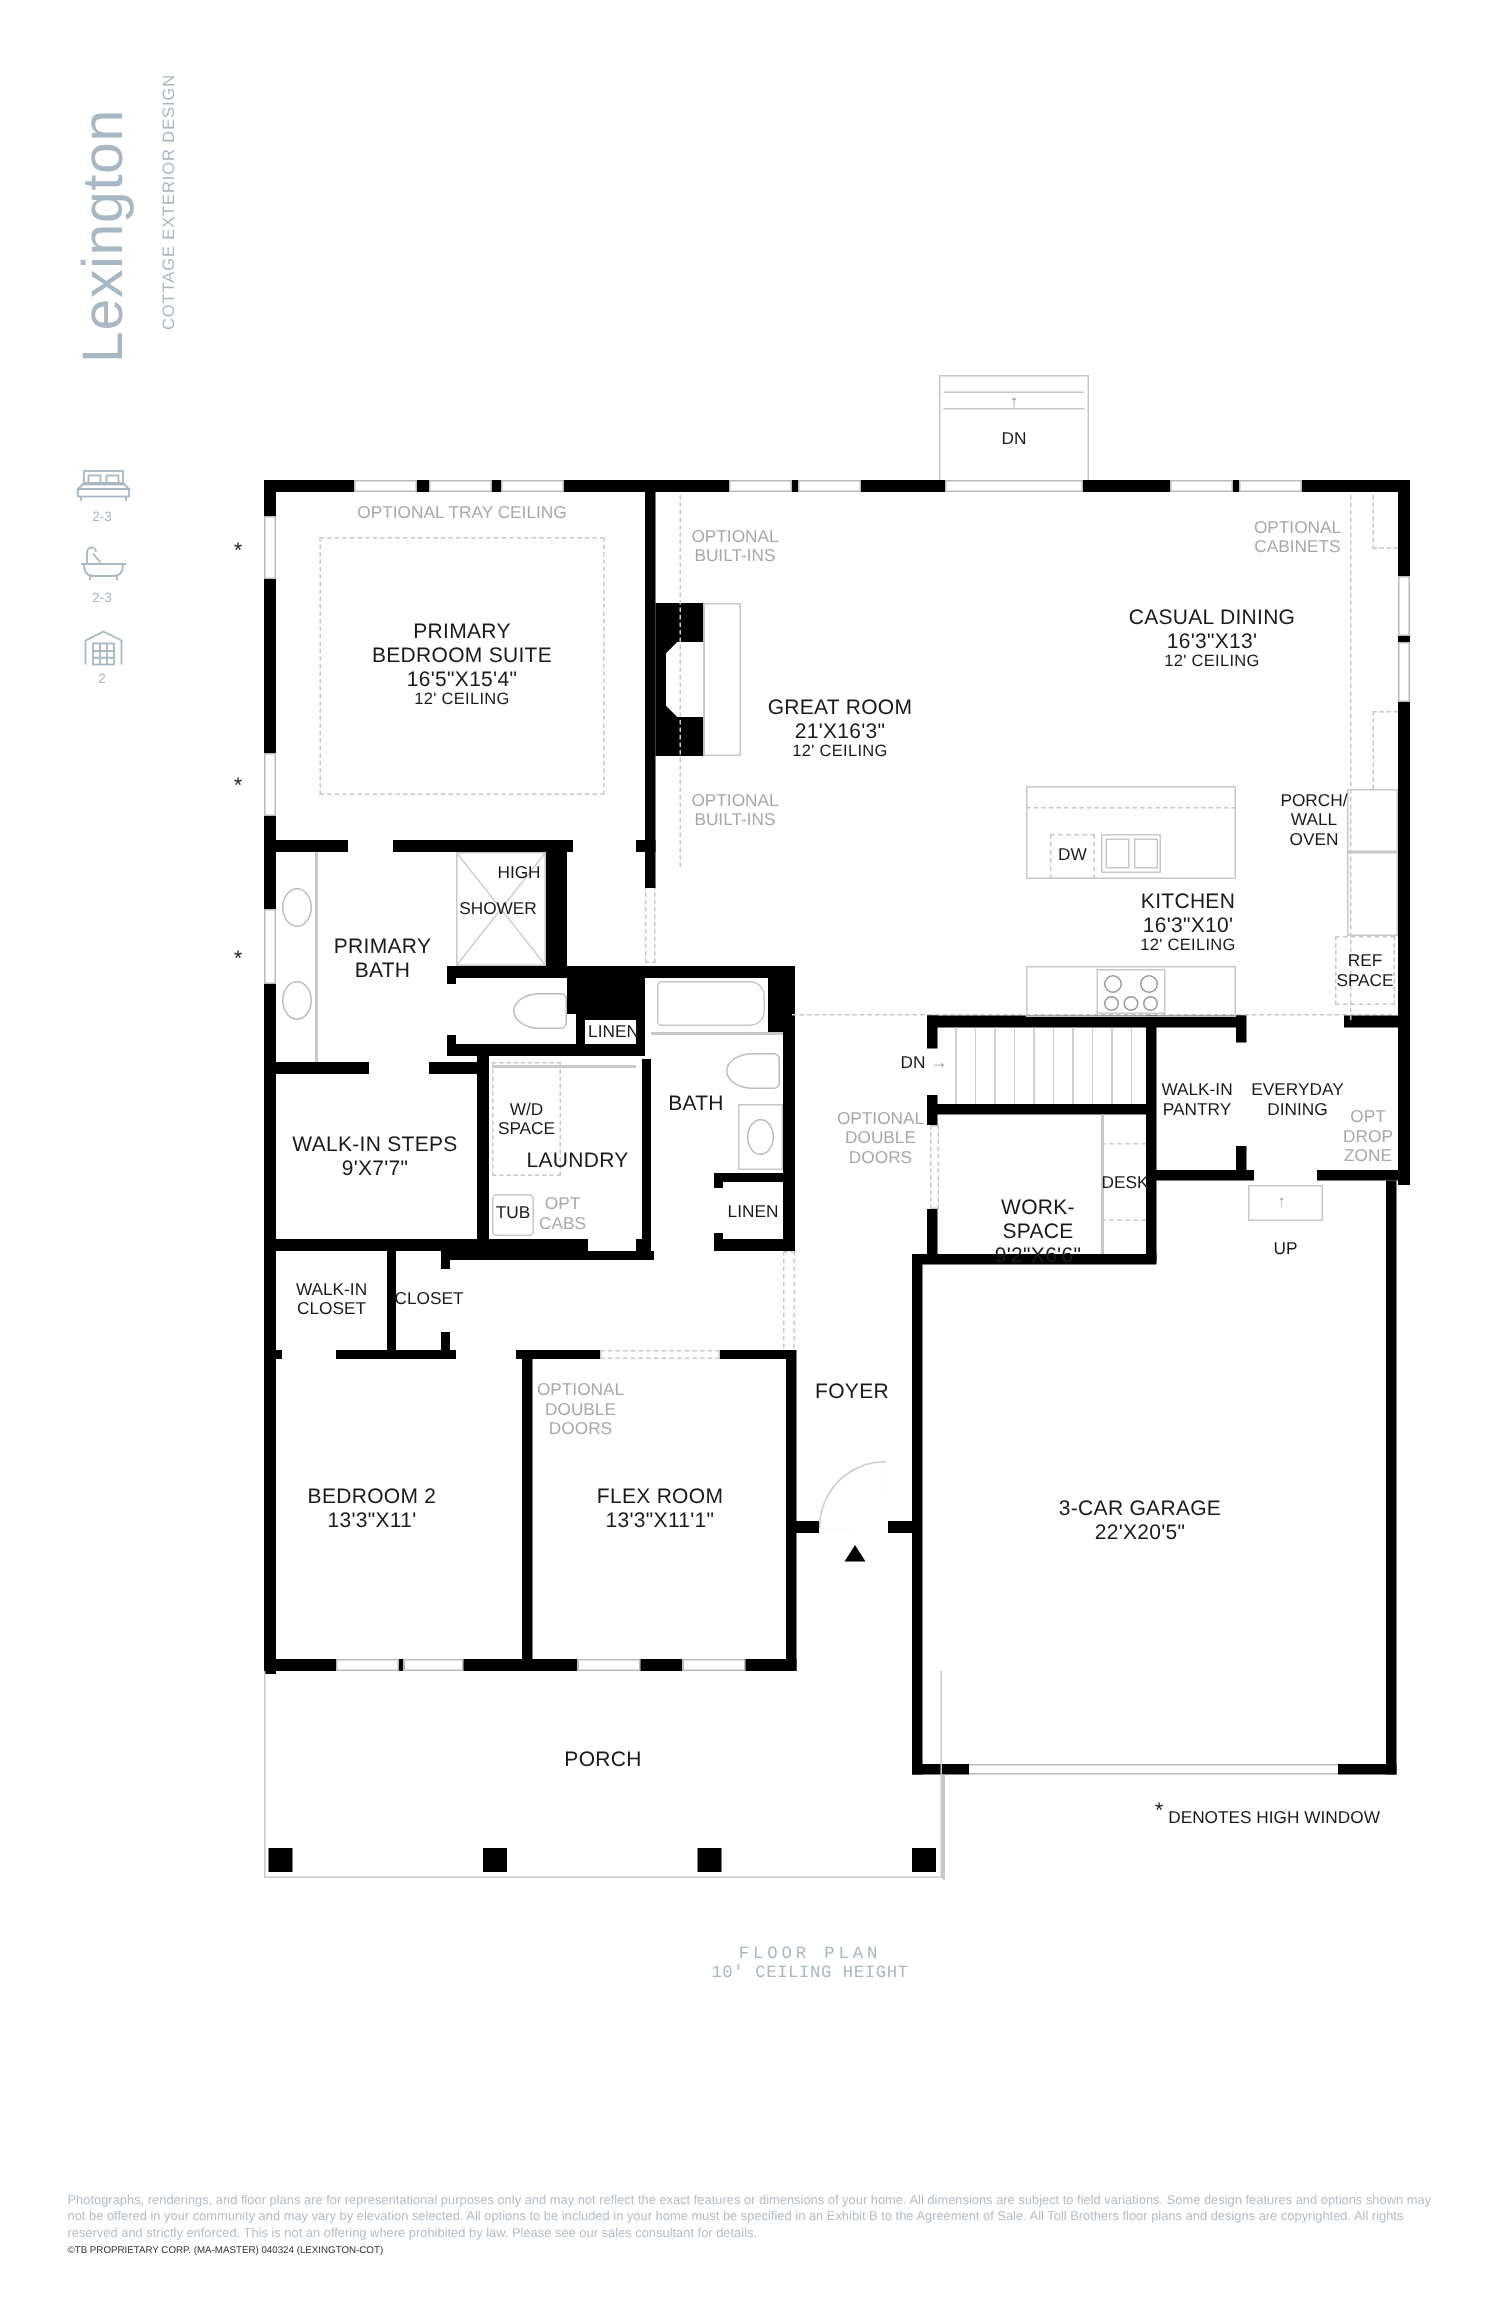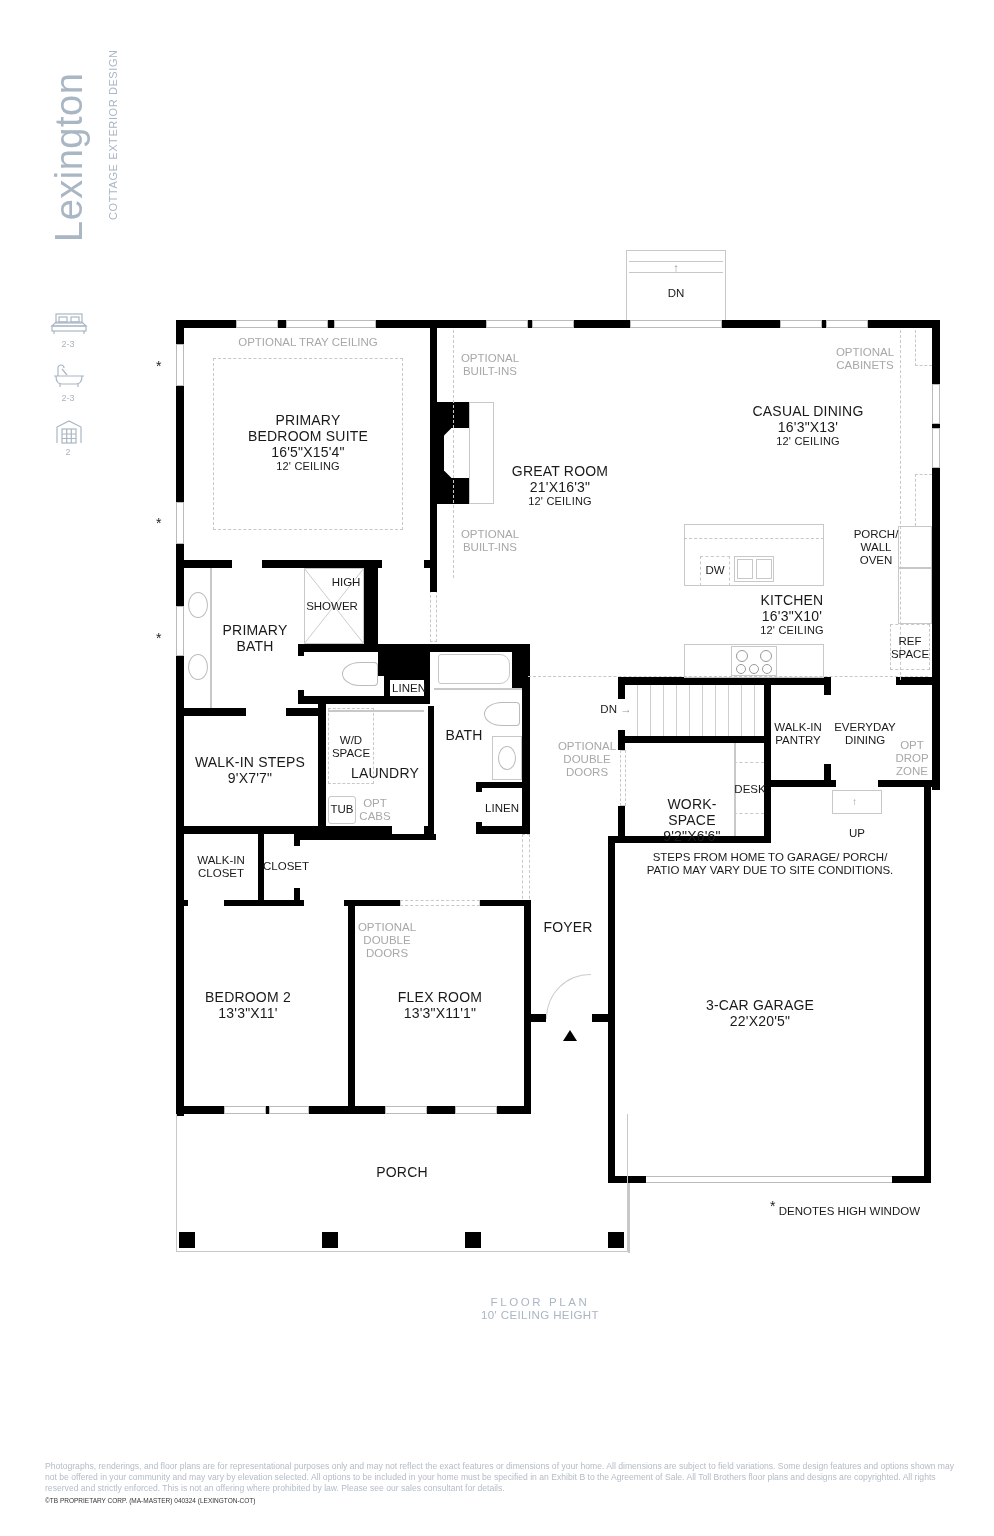--- a/index.html
+++ b/index.html
@@ -348,24 +348,20 @@
     <div>EVERYDAY</div>
       <div>DINING</div>
   </div>
   <div class="label opt" style="left:894px; top:739px; width:36px;">
     <div>OPT</div>
       <div>DROP</div>
       <div>ZONE</div>
   </div>
   <div class="label small" style="left:840px; top:827px; width:34px;">UP</div>
 
-  <div class="label small" style="left:620px; top:851px; width:300px;">
-    <div>STEPS FROM HOME TO GARAGE/ PORCH/</div>
-      <div>PATIO MAY VARY DUE TO SITE CONDITIONS.</div>
-  </div>
   <div class="label room" style="left:680px; top:997px; width:160px;">
     <div>3-CAR GARAGE</div>
     <div class="dim">22'X20'5"</div>
   </div>
 
   <div class="label small" style="left:188px; top:854px; width:66px;">
     <div>WALK-IN</div>
       <div>CLOSET</div>
   </div>
   <div class="label small" style="left:262px; top:860px; width:48px;">CLOSET</div>
@@ -385,19 +381,19 @@
   </div>
   <div class="label room" style="left:536px; top:919px; width:64px;">FOYER</div>
   <div class="label room" style="left:360px; top:1164px; width:84px;">PORCH</div>
 
   <div class="abs" style="left:770px; top:1198px; font-size:12px;">
     <span style="font-size:14px; vertical-align:4px;">*</span>
     <span style="font-size:11.5px;">DENOTES HIGH WINDOW</span>
   </div>
 </div>
 
-<div class="label" style="left:440px; top:1296px; width:200px; color:#a9b6c4;">
+<div class="label" style="left:440px; top:1296px; width:200px; color:#a9b6c4;font-family:Liberation Mono, monospace;">
   <div style="font-size:11.5px; letter-spacing:2.6px;">FLOOR PLAN</div>
   <div style="font-size:11.5px; letter-spacing:0.4px;">10' CEILING HEIGHT</div>
 </div>
 
 <div class="disclaimer">Photographs, renderings, and floor plans are for representational purposes only and may not reflect the exact features or dimensions of your home. All dimensions are subject to field variations. Some design features and options shown may not be offered in your community and may vary by elevation selected. All options to be included in your home must be specified in an Exhibit B to the Agreement of Sale. All Toll Brothers floor plans and designs are copyrighted. All rights reserved and strictly enforced. This is not an offering where prohibited by law. Please see our sales consultant for details.</div>
 <div class="copyright">©TB PROPRIETARY CORP. (MA-MASTER) 040324 (LEXINGTON-COT)</div>
 
 </body></html>

